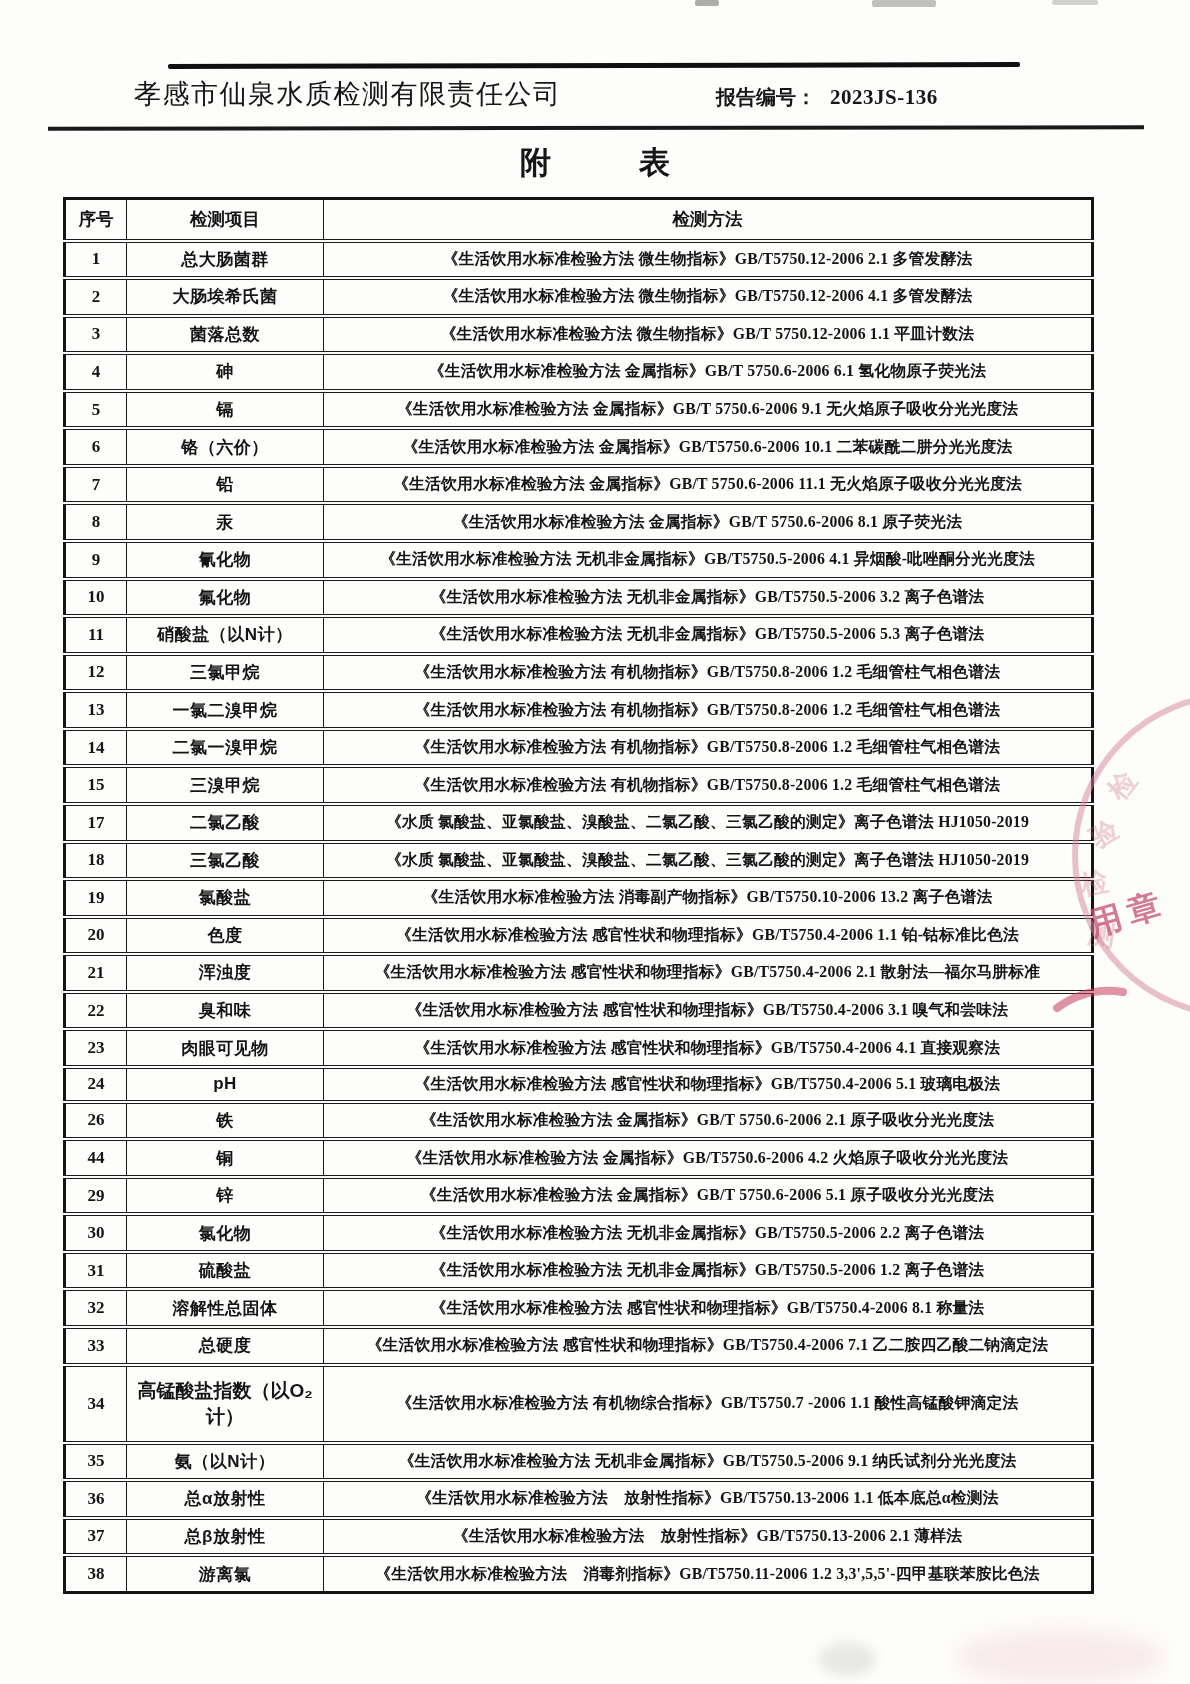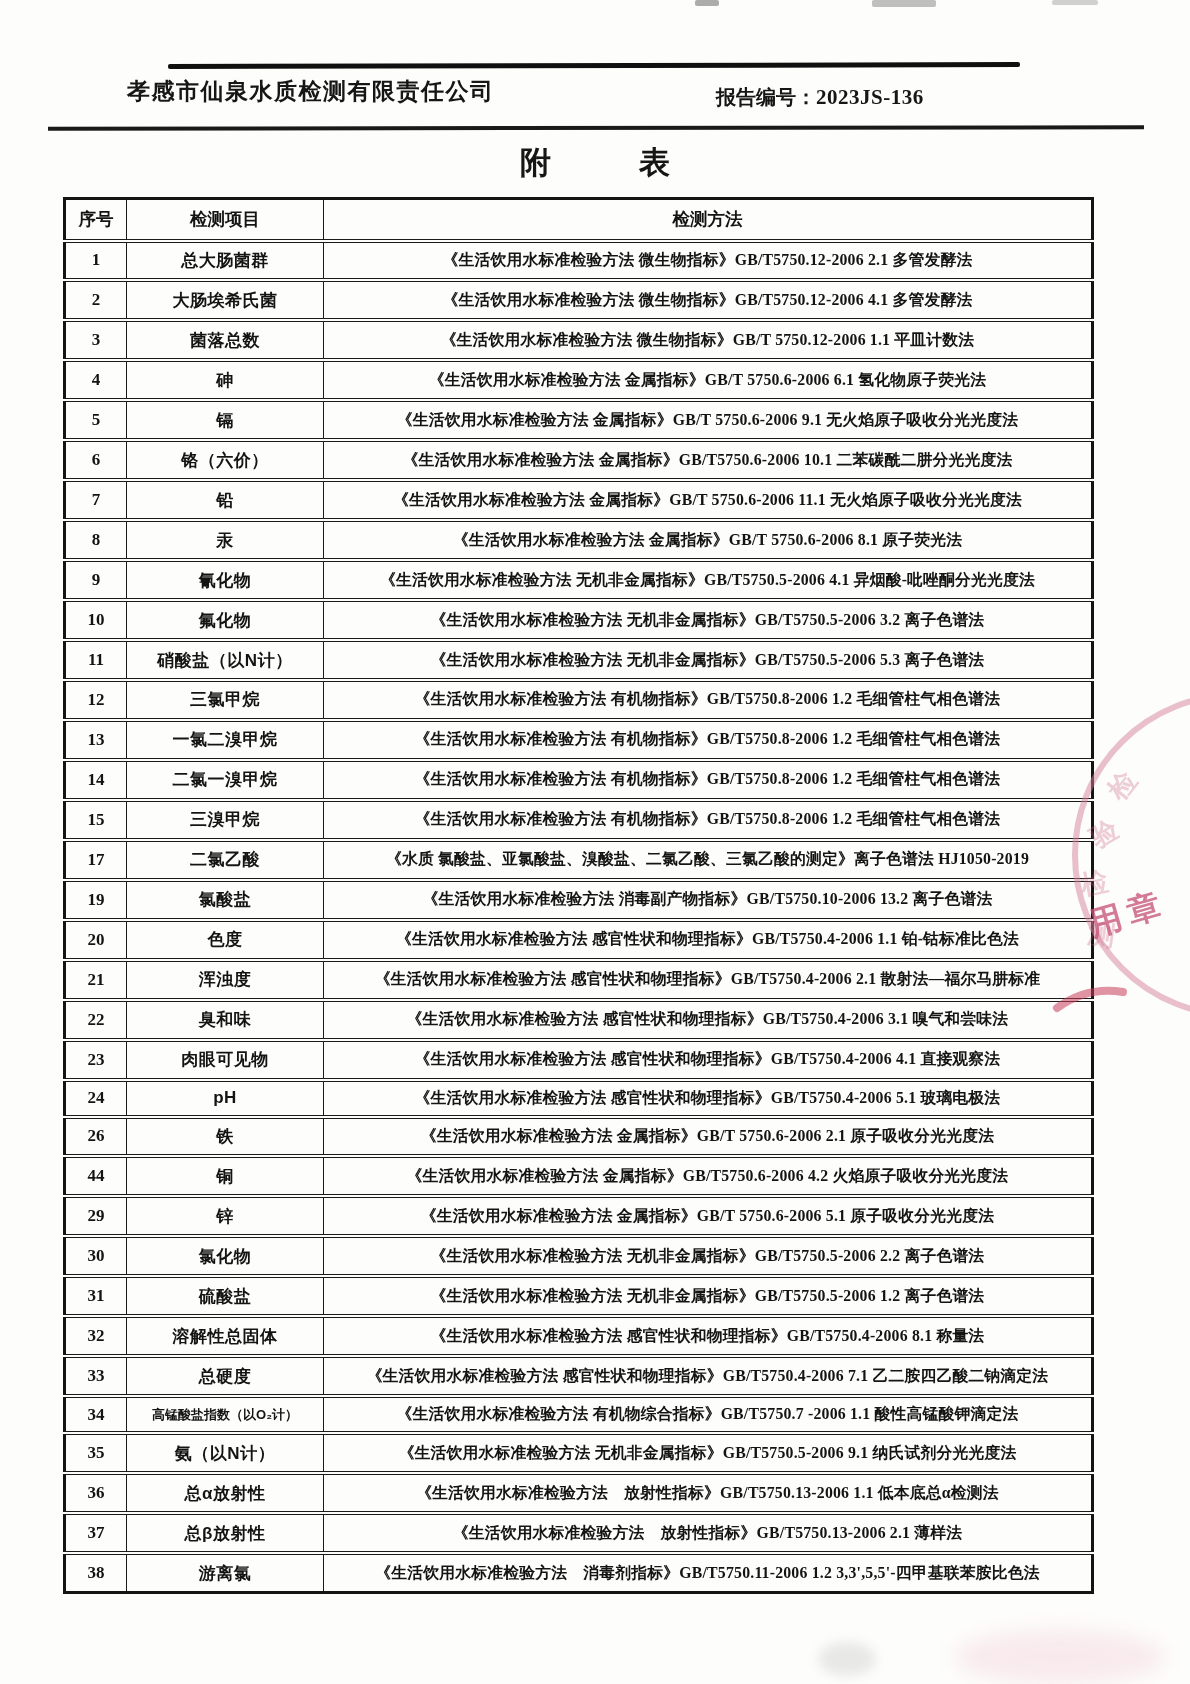--- a/index.html
+++ b/index.html
@@ -3,45 +3,45 @@
 <meta charset="utf-8">
 <style>
   html,body{margin:0;padding:0;}
   body{width:1190px;height:1684px;overflow:hidden;background:#ffffff;}
   .page{position:relative;width:1190px;height:1684px;background:#fdfdfb;
         font-family:"Liberation Sans",sans-serif;color:#161616;}
 
   
   .rule-top{position:absolute;left:168px;top:63px;width:852px;height:5px;
             background:#101010;transform:rotate(-0.12deg);border-radius:2px;}
-  .company{position:absolute;left:127px;top:76px;font-size:23px;font-weight:700;
+  .company{position:absolute;left:134px;top:76px;font-size:27px;font-weight:400;
            letter-spacing:1.5px;}
   .report{position:absolute;left:716px;top:84px;font-size:20px;font-weight:700;}
   .report .num{font-family:"Liberation Serif",serif;font-size:21px;font-weight:700;
-               letter-spacing:.5px;}
+               margin-left:14px;letter-spacing:.5px;}
   .rule-mid{position:absolute;left:48px;top:126px;width:1096px;height:4px;
             background:#1a1a1a;transform:rotate(-0.08deg);}
   .doc-title{position:absolute;left:0;top:142px;width:100%;display:flex;
              justify-content:center;gap:88px;font-size:31px;font-weight:700;}
 
   
   .tbl-wrap{position:absolute;left:63px;top:197px;}
   table{border-collapse:collapse;width:1028px;height:1397px;table-layout:fixed;
         background:transparent;}
   table{border:3px solid #141414;}
   col.c-no{width:62px;} col.c-item{width:197px;} col.c-method{width:769px;}
   th,td{border-left:1.6px solid #1a1a1a;border-right:1.6px solid #1a1a1a;
         padding:0 4px;text-align:center;vertical-align:middle;
         font-weight:700;color:#141414;overflow:hidden;}
   thead tr{height:42px;}
   thead th{font-size:17.5px;border-bottom:4px double #1a1a1a;}
   tbody tr + tr td{border-top:4px double #1a1a1a;}
   td.no{font-size:17px;font-family:"Liberation Serif",serif;}
   td.item{font-size:17px;letter-spacing:.5px;}
-  td.item.small{font-size:13px;letter-spacing:0;}
+  td.item.small{font-size:19px;letter-spacing:0;}
   td.method{font-size:15.8px;font-family:"Liberation Serif",serif;letter-spacing:.2px;text-align:center;}
 
   
   .stamp{position:absolute;left:1035px;top:690px;width:400px;height:400px;
          pointer-events:none;}
 
   
   .mark{position:absolute;background:#4a4a4a;opacity:.45;border-radius:2px;}
   .mark.m1{left:695px;top:0;width:24px;height:6px;}
   .mark.m2{left:872px;top:0;width:64px;height:7px;opacity:.35;}
@@ -160,20 +160,25 @@
             <td class="no">15</td>
             <td class="item">三溴甲烷</td>
             <td class="method">《生活饮用水标准检验方法 有机物指标》GB/T5750.8-2006 1.2  毛细管柱气相色谱法</td>
           </tr>
           <tr>
             <td class="no">17</td>
             <td class="item">二氯乙酸</td>
             <td class="method">《水质 氯酸盐、亚氯酸盐、溴酸盐、二氯乙酸、三氯乙酸的测定》离子色谱法 HJ1050-2019</td>
           </tr>
           <tr>
+            <td class="no">18</td>
+            <td class="item">三氯乙酸</td>
+            <td class="method">《水质 氯酸盐、亚氯酸盐、溴酸盐、二氯乙酸、三氯乙酸的测定》离子色谱法 HJ1050-2019</td>
+          </tr>
+          <tr>
             <td class="no">19</td>
             <td class="item">氯酸盐</td>
             <td class="method">《生活饮用水标准检验方法 消毒副产物指标》GB/T5750.10-2006 13.2 离子色谱法</td>
           </tr>
           <tr>
             <td class="no">20</td>
             <td class="item">色度</td>
             <td class="method">《生活饮用水标准检验方法 感官性状和物理指标》GB/T5750.4-2006 1.1 铂-钴标准比色法</td>
           </tr>
           <tr>

